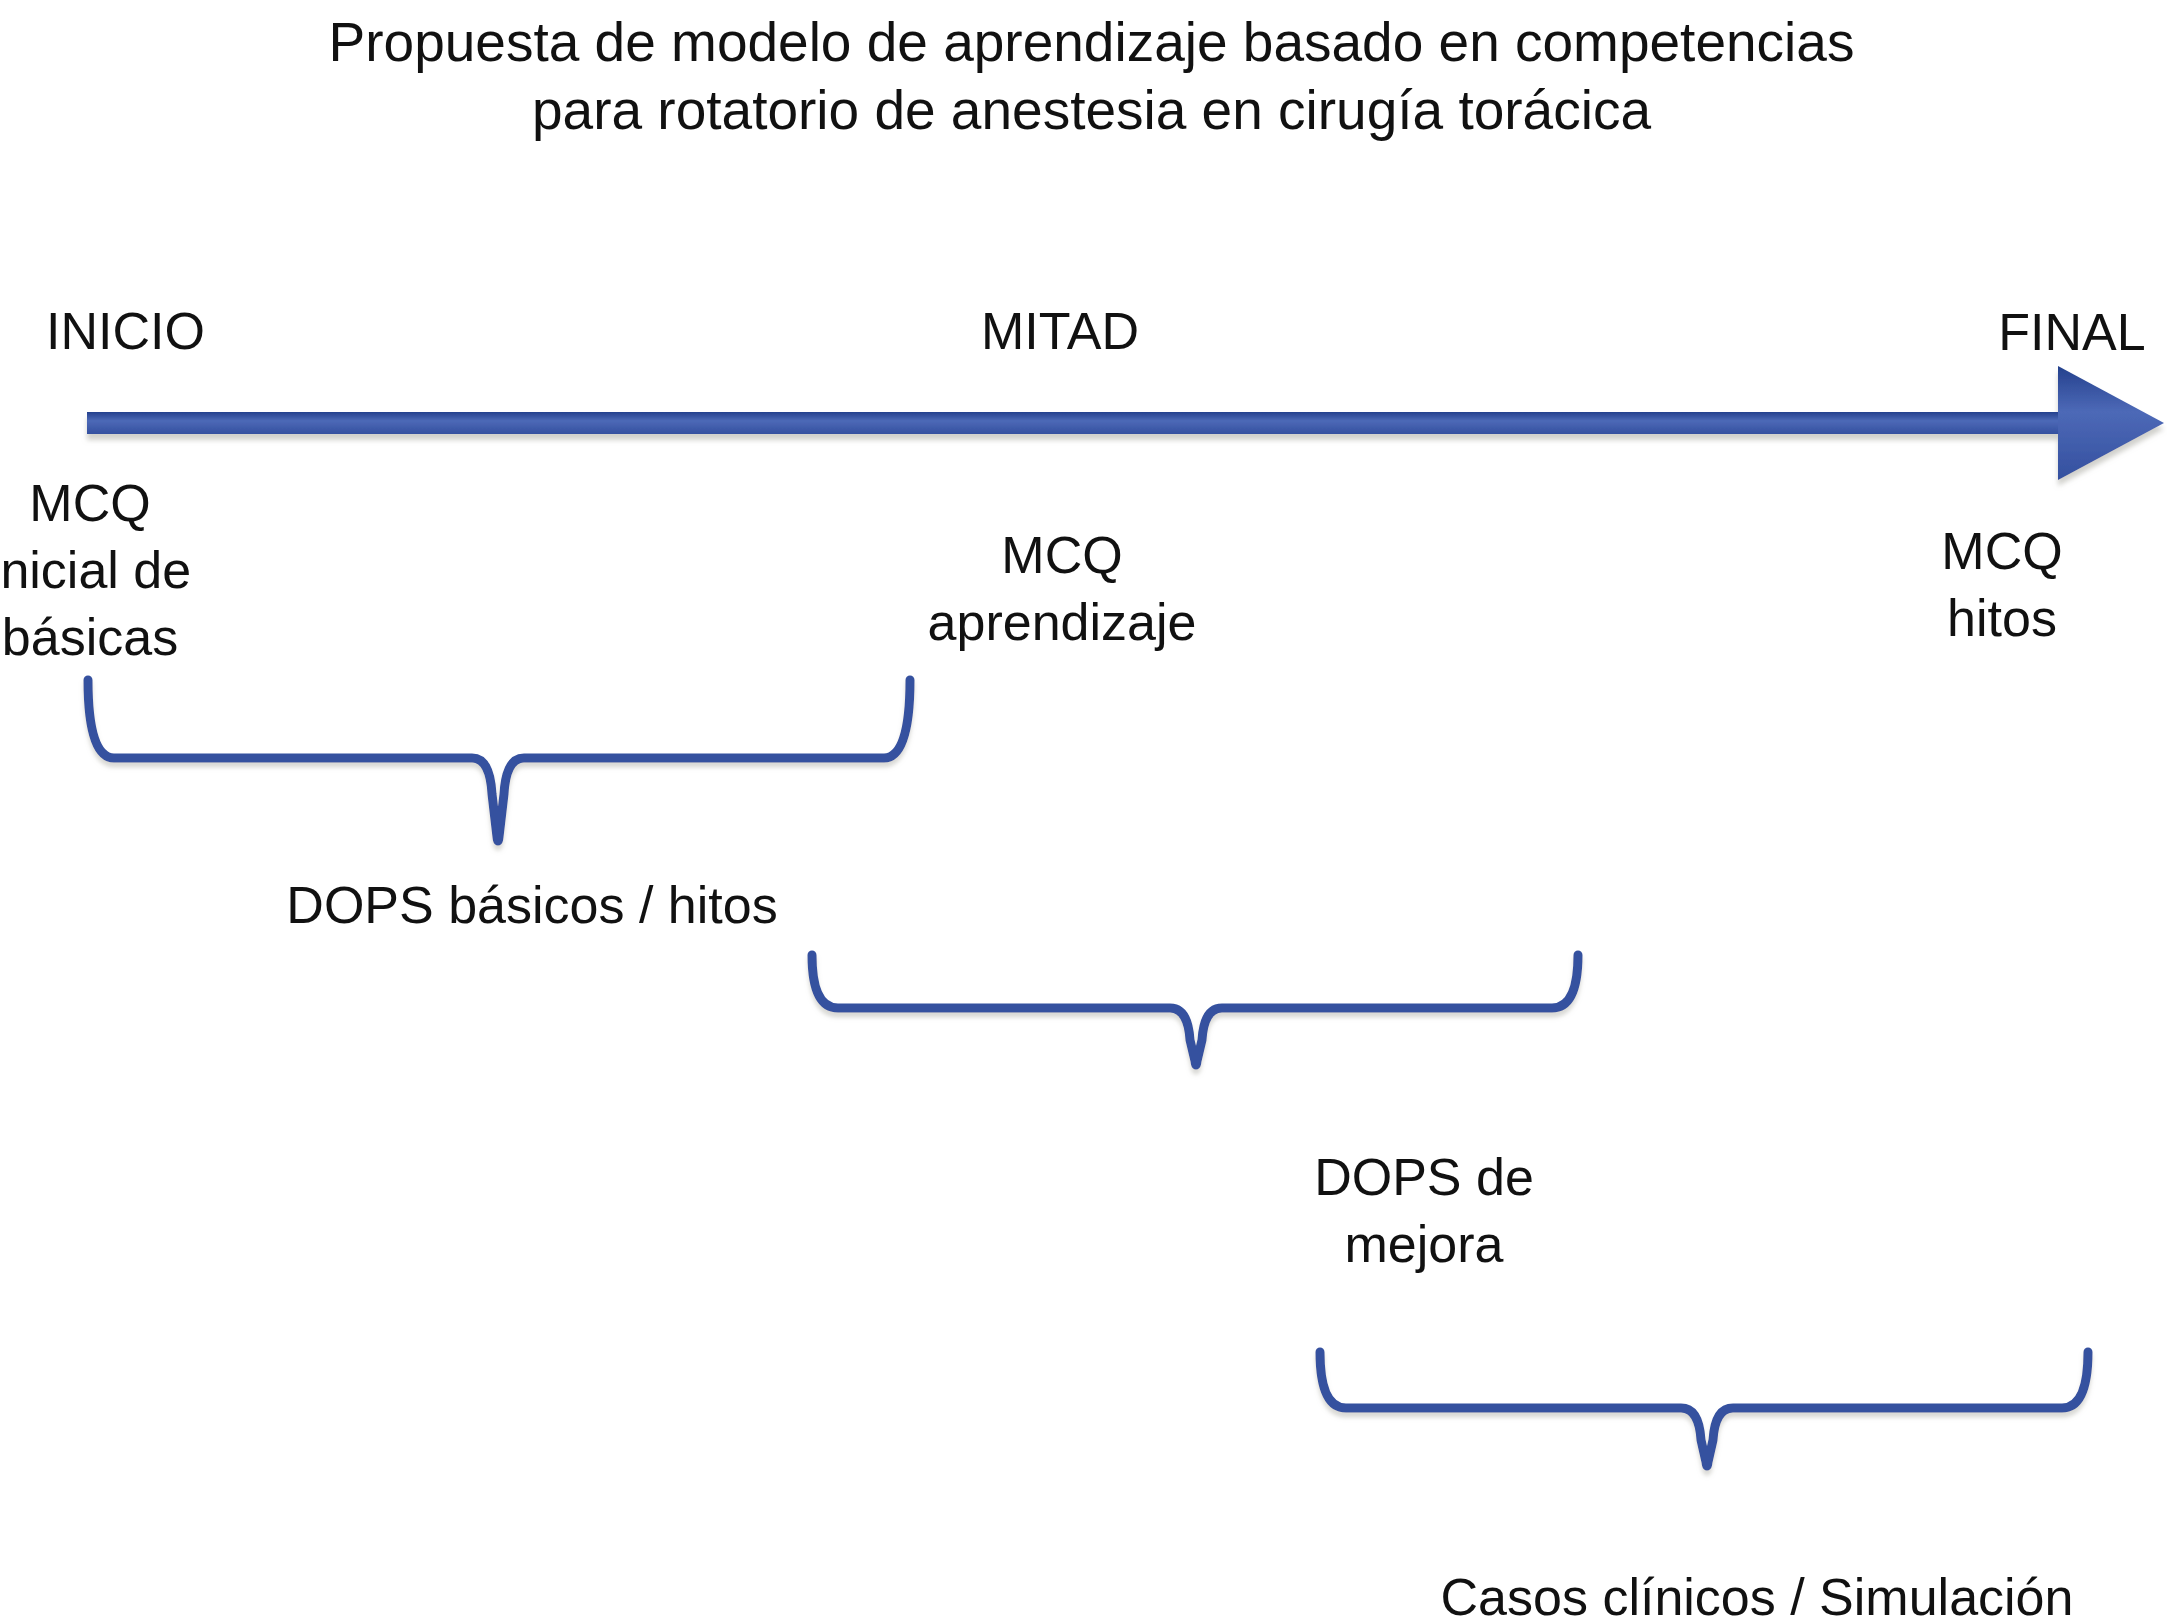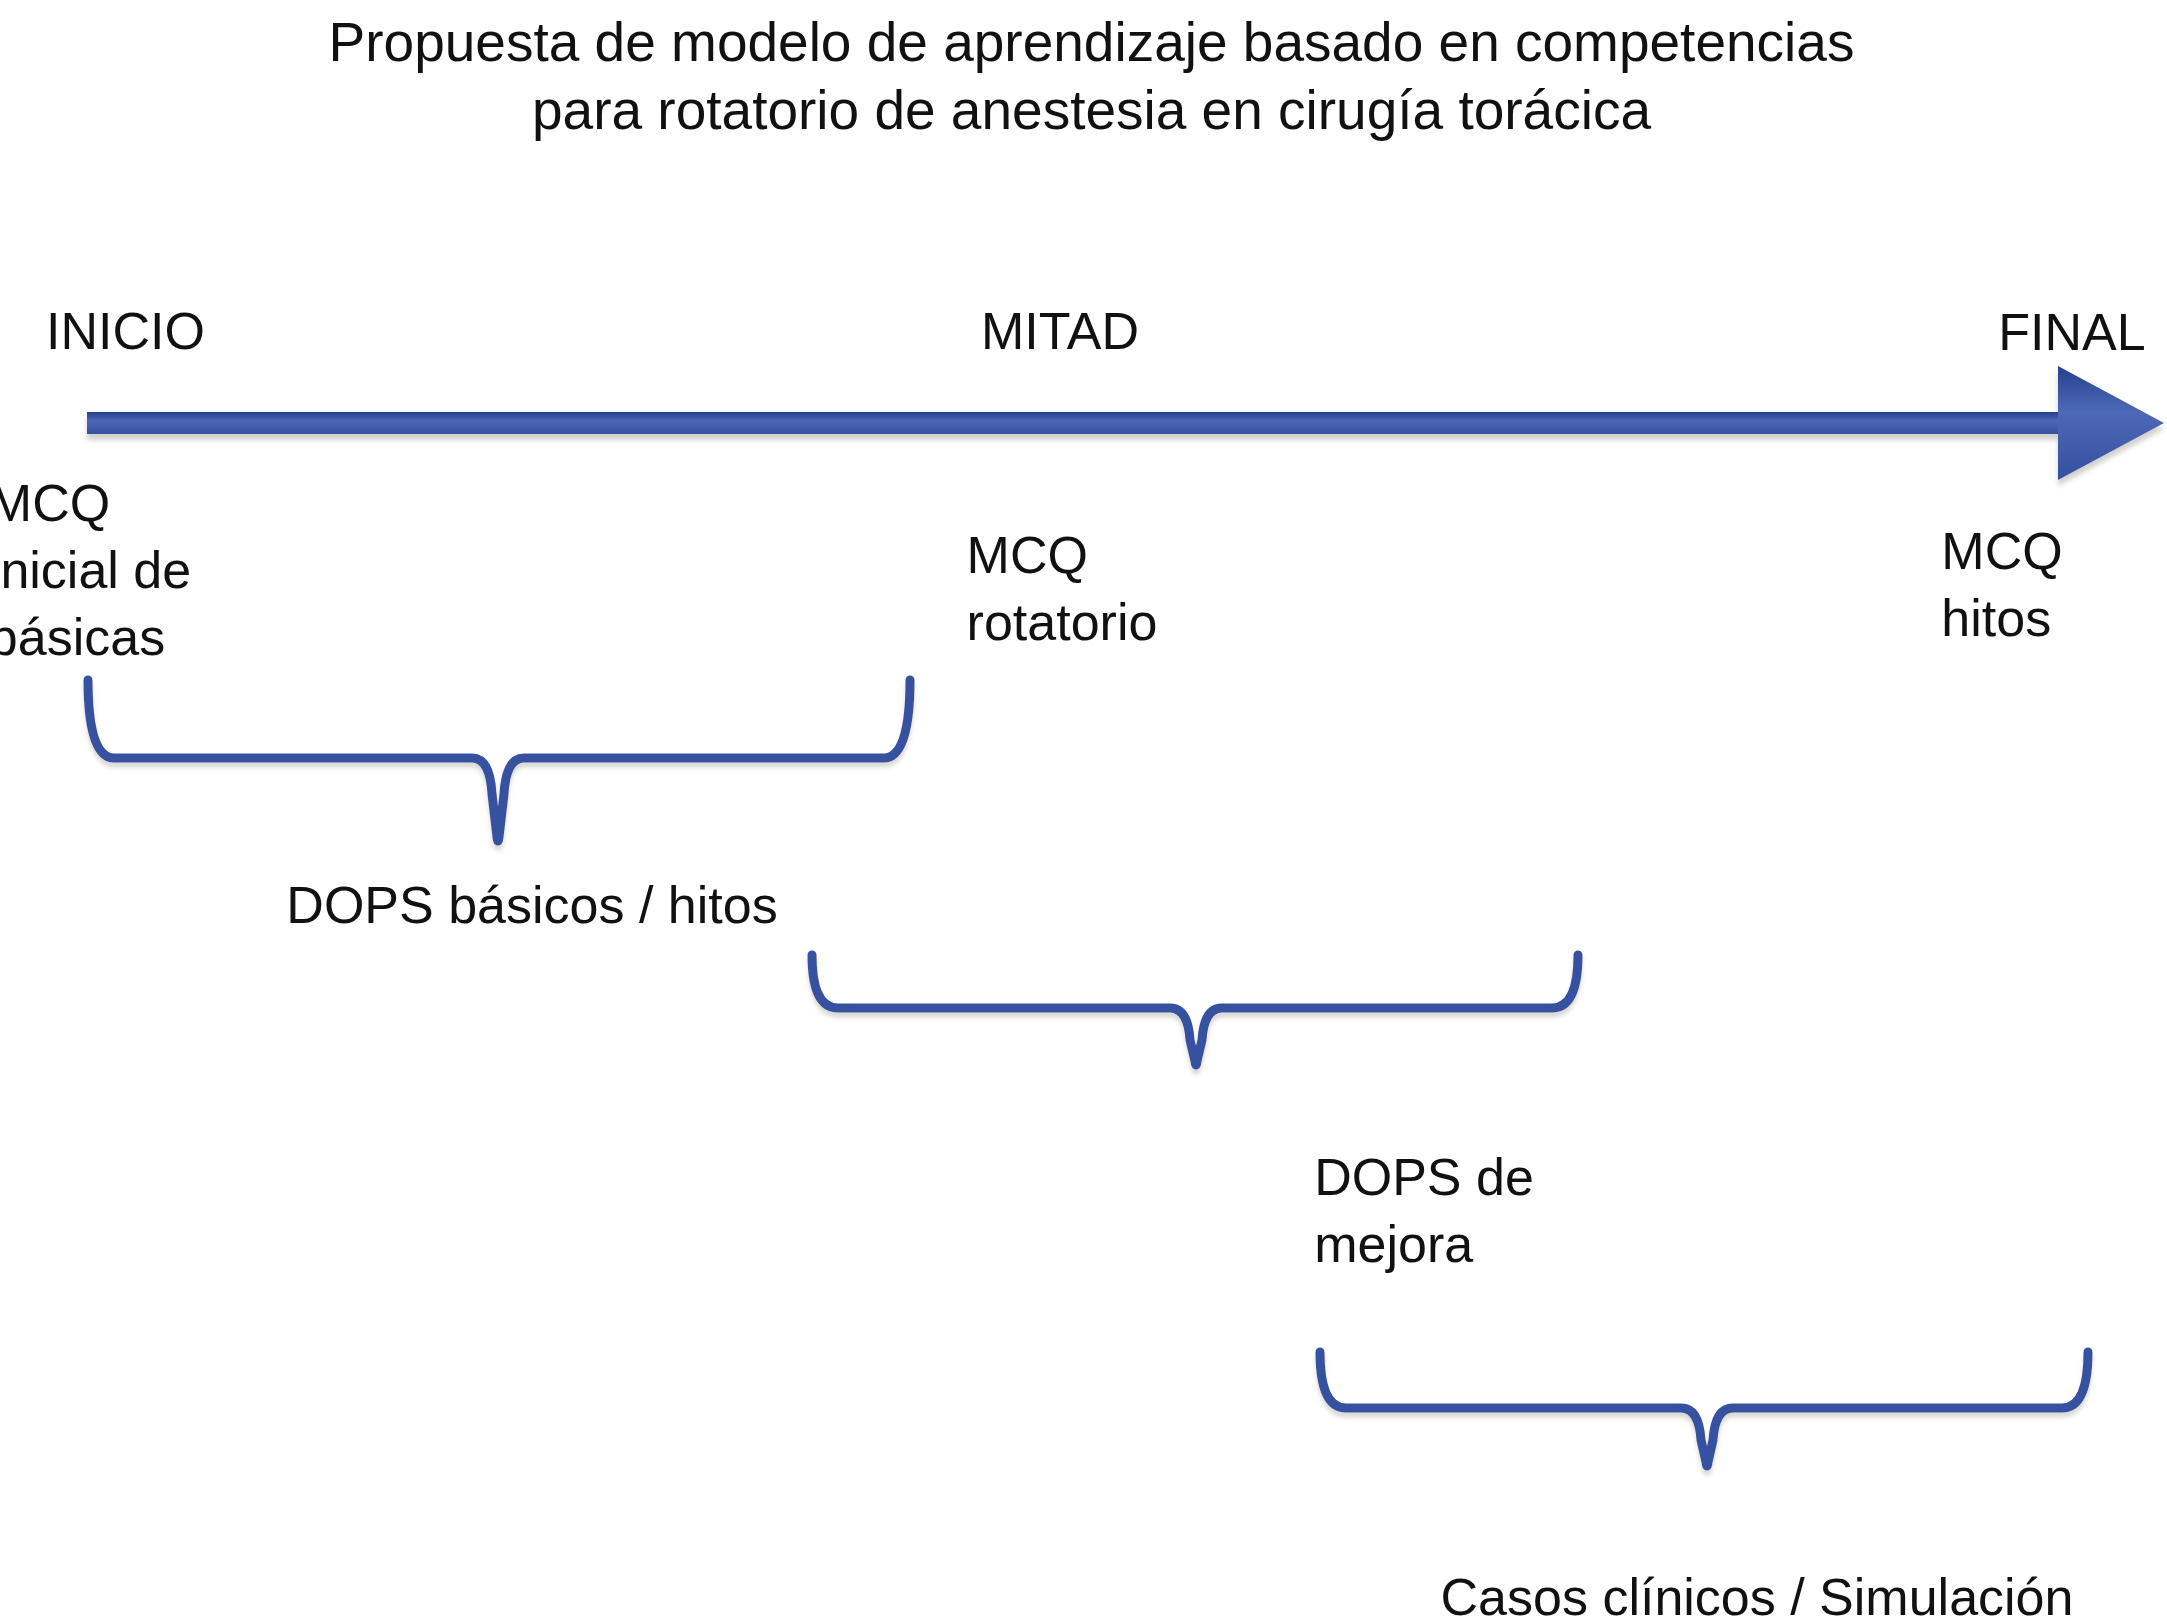--- a/index.html
+++ b/index.html
@@ -20,21 +20,21 @@
     overflow:hidden;
     font-family:"Liberation Sans","DejaVu Sans",sans-serif;
     color:var(--text);
   }
   #diagram-svg{position:absolute;left:0;top:0;width:2167px;height:1617px;}
   .lbl{
     position:absolute;
     font-size:52px;
     line-height:62px;
     white-space:nowrap;
-    text-align:left;
+    text-align:center;
     color:var(--text);
   }
   .centered{transform:translateX(-50%);margin-top:8px;}
   .multiline{line-height:67px;}
   #title{
     position:absolute;
     left:0;right:0;top:8px;
     text-align:center;
     font-size:55px;
     line-height:68px;
@@ -94,21 +94,21 @@
   <div class="lbl centered" style="left:2072px;top:293px;">FINAL</div>
 
   <div class="lbl centered multiline" style="left:90px;top:462px;">
     <span style="display:block">MCQ</span>
     <span style="display:block">inicial de</span>
     <span style="display:block">básicas</span>
   </div>
 
   <div class="lbl centered multiline" style="left:1062px;top:514px;">
     <span style="display:block">MCQ</span>
-    <span style="display:block">rotatorio</span>
+    <span style="display:block">aprendizaje</span>
   </div>
 
   <div class="lbl centered multiline" style="left:2002px;top:510px;">
     <span style="display:block">MCQ</span>
     <span style="display:block">hitos</span>
   </div>
 
   <div class="lbl centered" style="left:532px;top:866px;">DOPS básicos / hitos</div>
 
 

